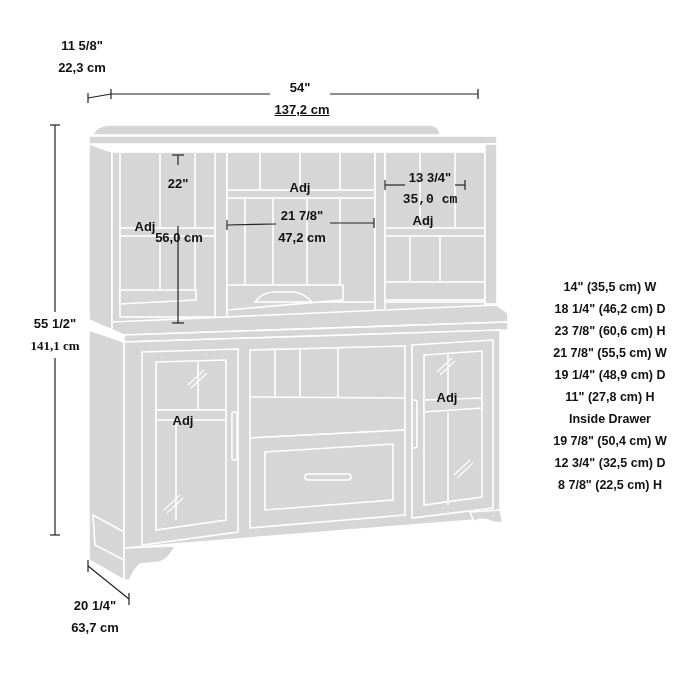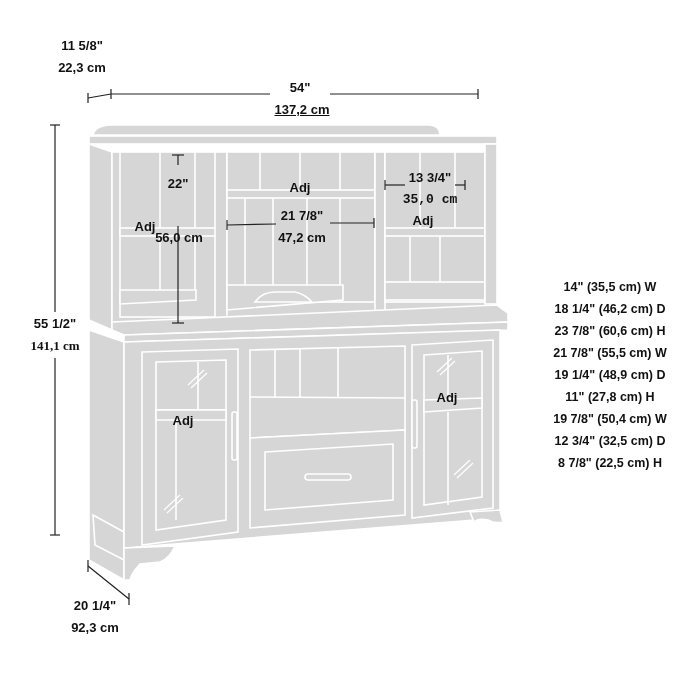--- a/index.html
+++ b/index.html
@@ -142,21 +142,21 @@
 <div class="lbl" style="left:52px;top:38px;width:60px;">11 5/8"</div>
 <div class="lbl" style="left:52px;top:60px;width:60px;">22,3 cm</div>
 
 <div class="lbl" style="left:270px;top:80px;width:60px;">54"</div>
 <div class="lbl" style="left:267px;top:102px;width:70px;text-decoration:underline;">137,2 cm</div>
 
 <div class="lbl" style="left:25px;top:316px;width:60px;">55 1/2"</div>
 <div class="lbl" style="left:22px;top:338px;width:66px;font-family:Liberation Serif, serif;">141,1 cm</div>
 
 <div class="lbl" style="left:62px;top:598px;width:66px;">20 1/4"</div>
-<div class="lbl" style="left:62px;top:620px;width:66px;">92,3 cm</div>
+<div class="lbl" style="left:62px;top:620px;width:66px;">63,7 cm</div>
 
 <div class="lbl" style="left:158px;top:176px;width:40px;">22"</div>
 <div class="lbl" style="left:146px;top:198px;width:66px;margin-top:32px;">56,0 cm</div>
 
 <div class="lbl" style="left:272px;top:208px;width:60px;">21 7/8"</div>
 <div class="lbl" style="left:268px;top:230px;width:68px;">47,2 cm</div>
 
 <div class="lbl" style="left:400px;top:170px;width:60px;">13 3/4"</div>
 <div class="lbl" style="left:396px;top:192px;width:68px;font-family:Liberation Mono, monospace;">35,0 cm</div>
 
@@ -166,16 +166,17 @@
 <div class="lbl" style="left:168px;top:413px;width:30px;">Adj</div>
 <div class="lbl" style="left:432px;top:390px;width:30px;">Adj</div>
 
 <div class="specs">
   <div>14" (35,5 cm) W</div>
   <div>18 1/4" (46,2 cm) D</div>
   <div>23 7/8" (60,6 cm) H</div>
   <div>21 7/8" (55,5 cm) W</div>
   <div>19 1/4" (48,9 cm) D</div>
   <div>11" (27,8 cm) H</div>
+  <div>Inside Drawer</div>
   <div>19 7/8" (50,4 cm) W</div>
   <div>12 3/4" (32,5 cm) D</div>
   <div>8 7/8" (22,5 cm) H</div>
 </div>
 
 </body></html>

